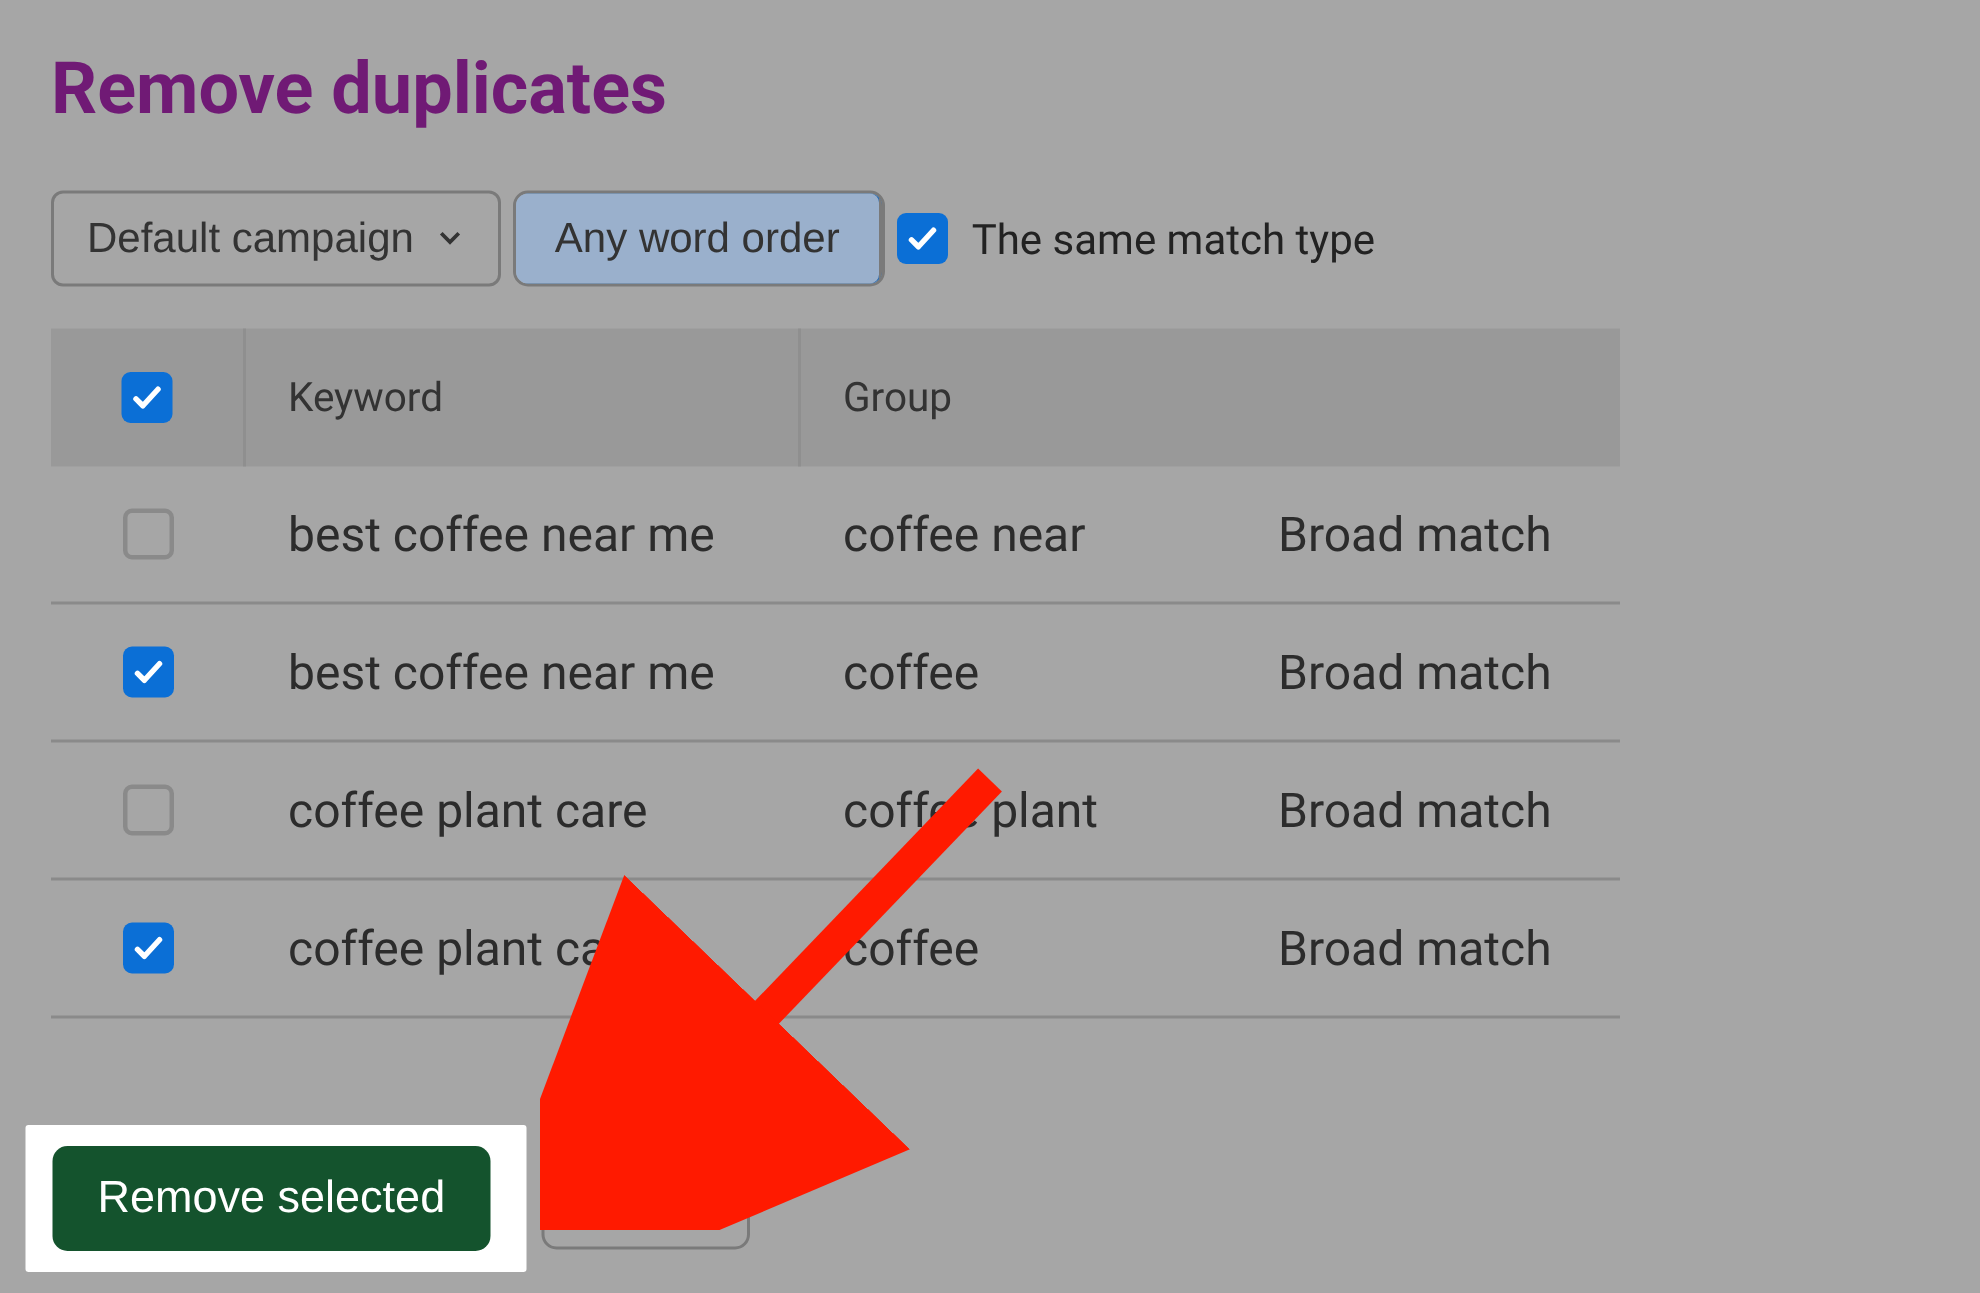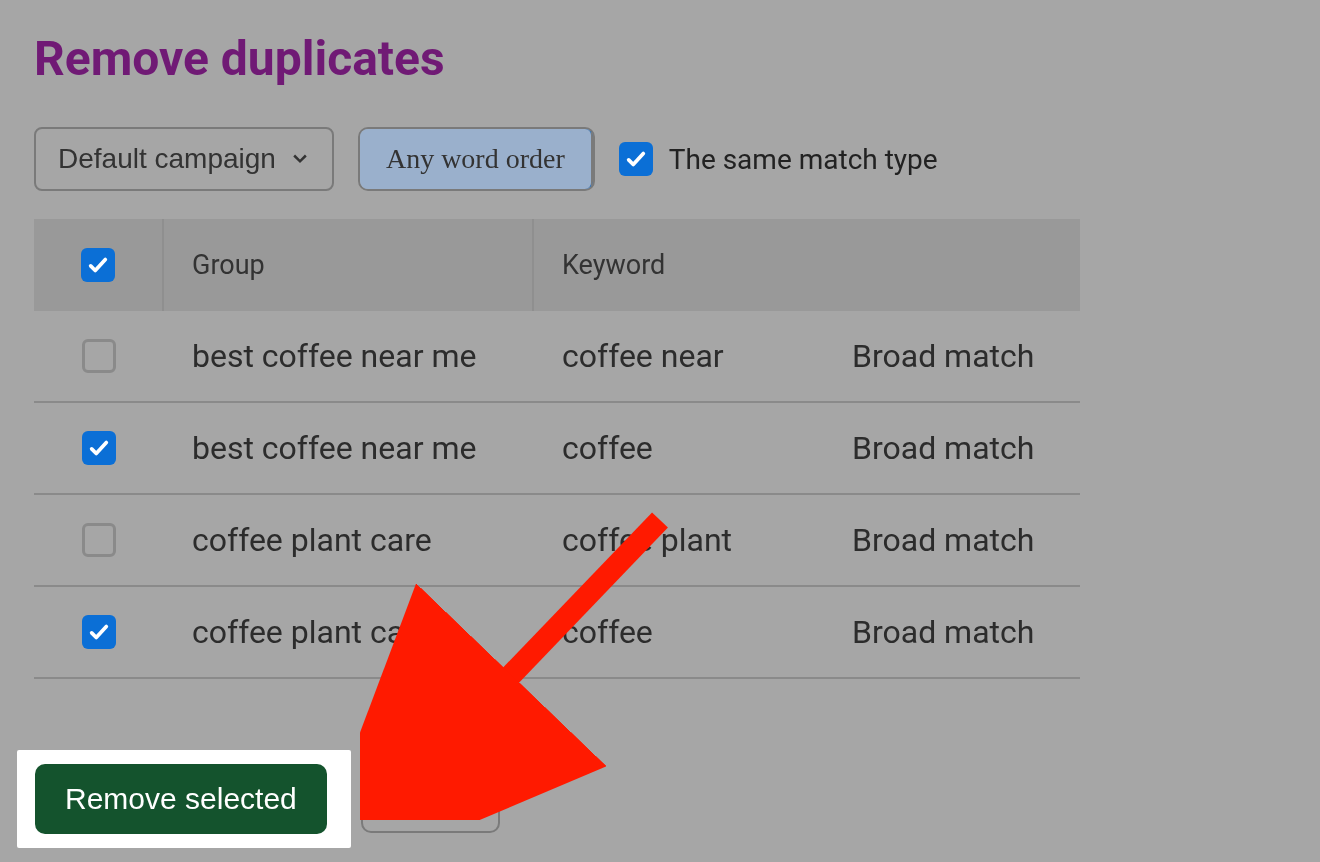--- a/index.html
+++ b/index.html
@@ -17,21 +17,21 @@
     }
     .page-title {
       font-size: 48px;
       font-weight: 700;
       color: #701a75;
       margin-bottom: 40px;
     }
     .controls-row {
       display: flex;
       align-items: center;
-      gap: 24px;
+      gap: 8px;
       margin-bottom: 28px;
     }
     .dropdown {
       display: inline-flex;
       align-items: center;
       gap: 14px;
       border: 2px solid #7a7a7a;
       border-radius: 8px;
       padding: 14px 22px;
       font-size: 28px;
@@ -54,21 +54,20 @@
       color: #333;
       background: transparent;
       border: none;
       cursor: pointer;
     }
     .seg-btn.active {
       background: #9ab0cc;
       border: 2px solid #2f6aa8;
       border-radius: 8px;
       margin: -2px;
-      font-family: Liberation Serif, serif;
     }
     .seg-divider {
       width: 2px;
       background: #7a7a7a;
     }
     .check-row {
       display: inline-flex;
       align-items: flex-end;
       gap: 16px;
       font-size: 28px;
@@ -207,22 +206,22 @@
 
   <div class="table">
     <div class="thead">
       <div class="th-check">
         <span class="cbox checked">
           <svg viewBox="0 0 24 24" fill="none" stroke="#fff" stroke-width="4" stroke-linecap="round" stroke-linejoin="round">
               <polyline points="4 13 9 18 20 6"></polyline>
             </svg>
         </span>
       </div>
+      <div class="th">Keyword</div>
       <div class="th">Group</div>
-      <div class="th">Keyword</div>
     </div>
     <div id="tbody">
         <div class="trow">
           <div class="td-check">
             <span class="cbox unchecked"></span>
           </div>
           <div class="td">best coffee near me</div>
           <div class="td">coffee near</div>
           <div class="td">Broad match</div>
         </div>

